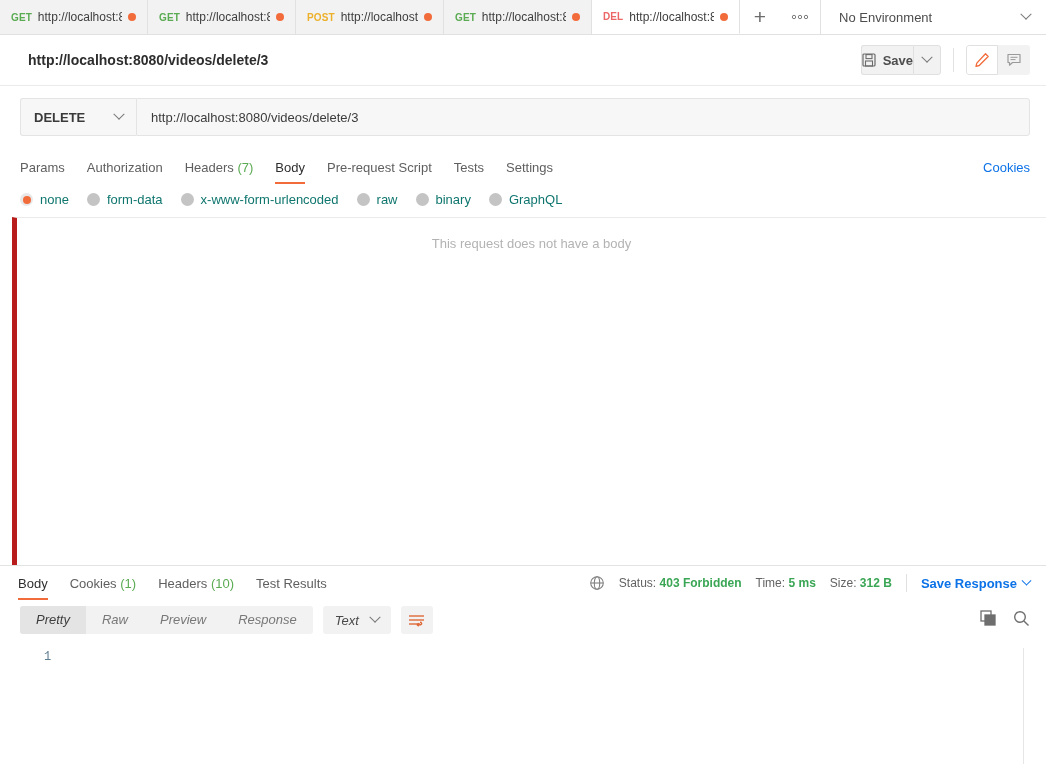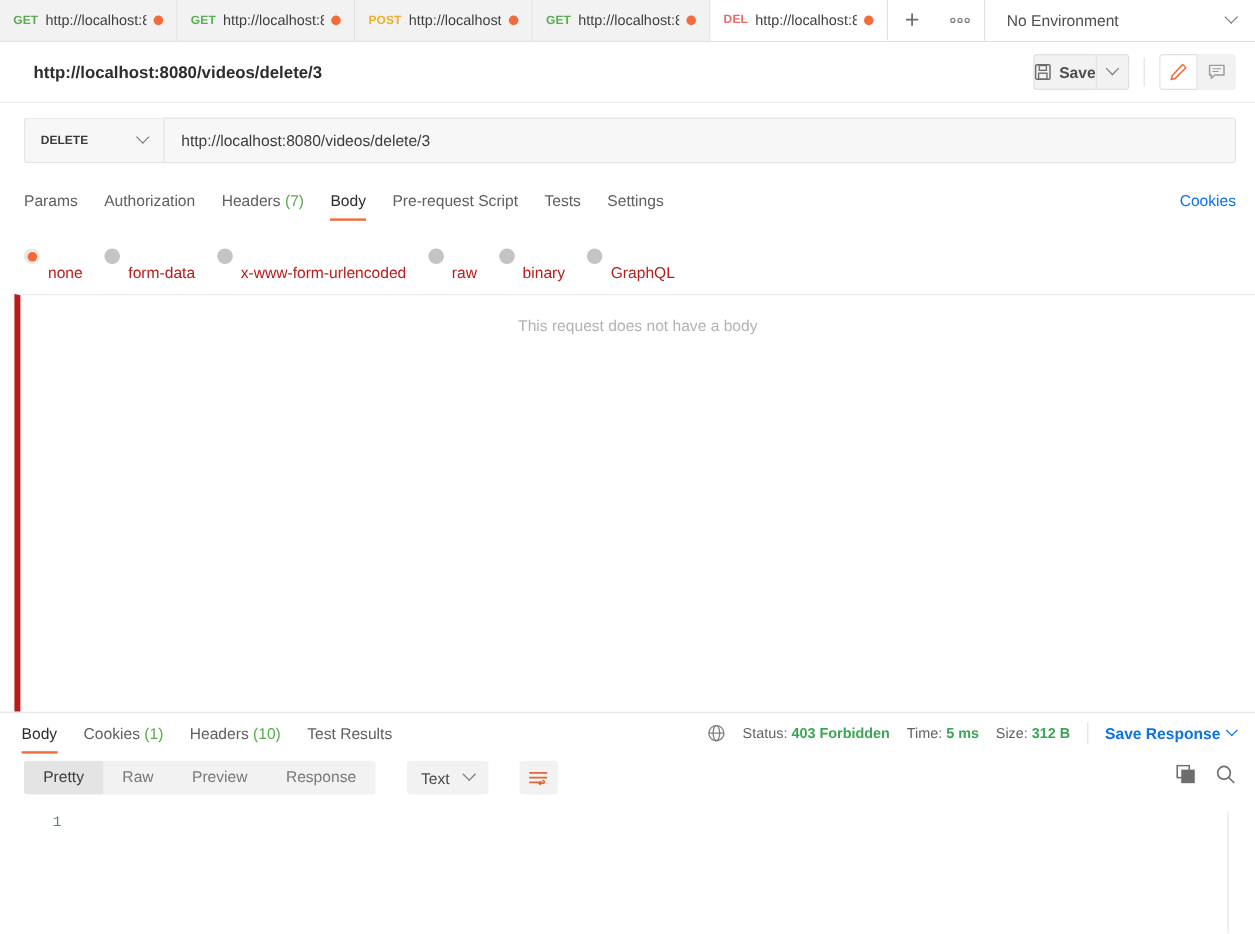--- a/index.html
+++ b/index.html
@@ -135,21 +135,21 @@
     gap: 0;
   }
   .method-sel {
     display:flex; align-items:center; justify-content:space-between;
     width: 116px; height: 38px;
     padding: 0 13px;
     background: #f7f7f7;
     border: 1px solid #e4e4e4;
     border-right: none;
     border-radius: 3px 0 0 3px;
-    font-size: 10px; font-weight: bold; color: #3a3a3a;
+    font-size: 13px; font-weight: bold; color: #3a3a3a;
     cursor: pointer;
   }
   .url-input {
     flex: 1 1 auto; height: 38px;
     padding: 0 14px;
     background: #f7f7f7;
     border: 1px solid #e4e4e4;
     border-radius: 0 3px 3px 0;
     font-size: 13px; color: #3c3c3c;
     font-family: "Liberation Sans", sans-serif;
@@ -224,21 +224,21 @@
     flex: 0 0 auto;
     position: relative;
   }
   .radio.on { background: #e8e8e8; }
   .radio.on::after {
     content:""; position:absolute;
     left: 2.5px; top: 2.5px;
     width: 8px; height: 8px; border-radius: 50%;
     background: #f26b3a;
   }
-  .radio-label { font-size: 13px; color: #b91c1c; margin-top: 28px; }
+  .radio-label { font-size: 13px; color: #0f766e; }
 
   
   .bodyarea {
     height: 348px;
     border-top: 1px solid #ebebeb;
     border-left: 5px solid #b91c1c;
     margin-left: 12px;
     background:#ffffff;
     position: relative;
   }
@@ -262,21 +262,22 @@
   .status-wrap b { font-weight: normal; }
   .stat-val { color: #3aa655; font-weight: bold; text-align: center; }
   .save-resp { color:#0b72e7; font-size:13px; font-weight:bold; cursor:pointer; display:flex; align-items:center; gap:6px;}
   .chev-b { width:7px;height:7px;border-right:1.5px solid #0b72e7;border-bottom:1.5px solid #0b72e7;transform:rotate(45deg) translate(-2px,-2px);}
   .sdiv { width:1px; height:18px; background:#e0e0e0; }
 
   
   .fmtbar {
     display:flex; align-items:center;
     padding: 6px 16px 10px 20px;
-    gap: 26px;
+    gap: 10px;
+    font-style: italic;
   }
   .seg { display:flex; background:#f2f2f2; border-radius:3px; overflow:hidden; }
   .seg div {
     padding: 0 16px; height: 28px; line-height: 28px;
     font-size: 13px; color: #787878; cursor: pointer;
   }
   .seg div.active { background:#e4e4e4; color:#3d3d3d; }
   .textsel {
     display:flex; align-items:center; gap:12px;
     background:#f2f2f2; border-radius:3px;

